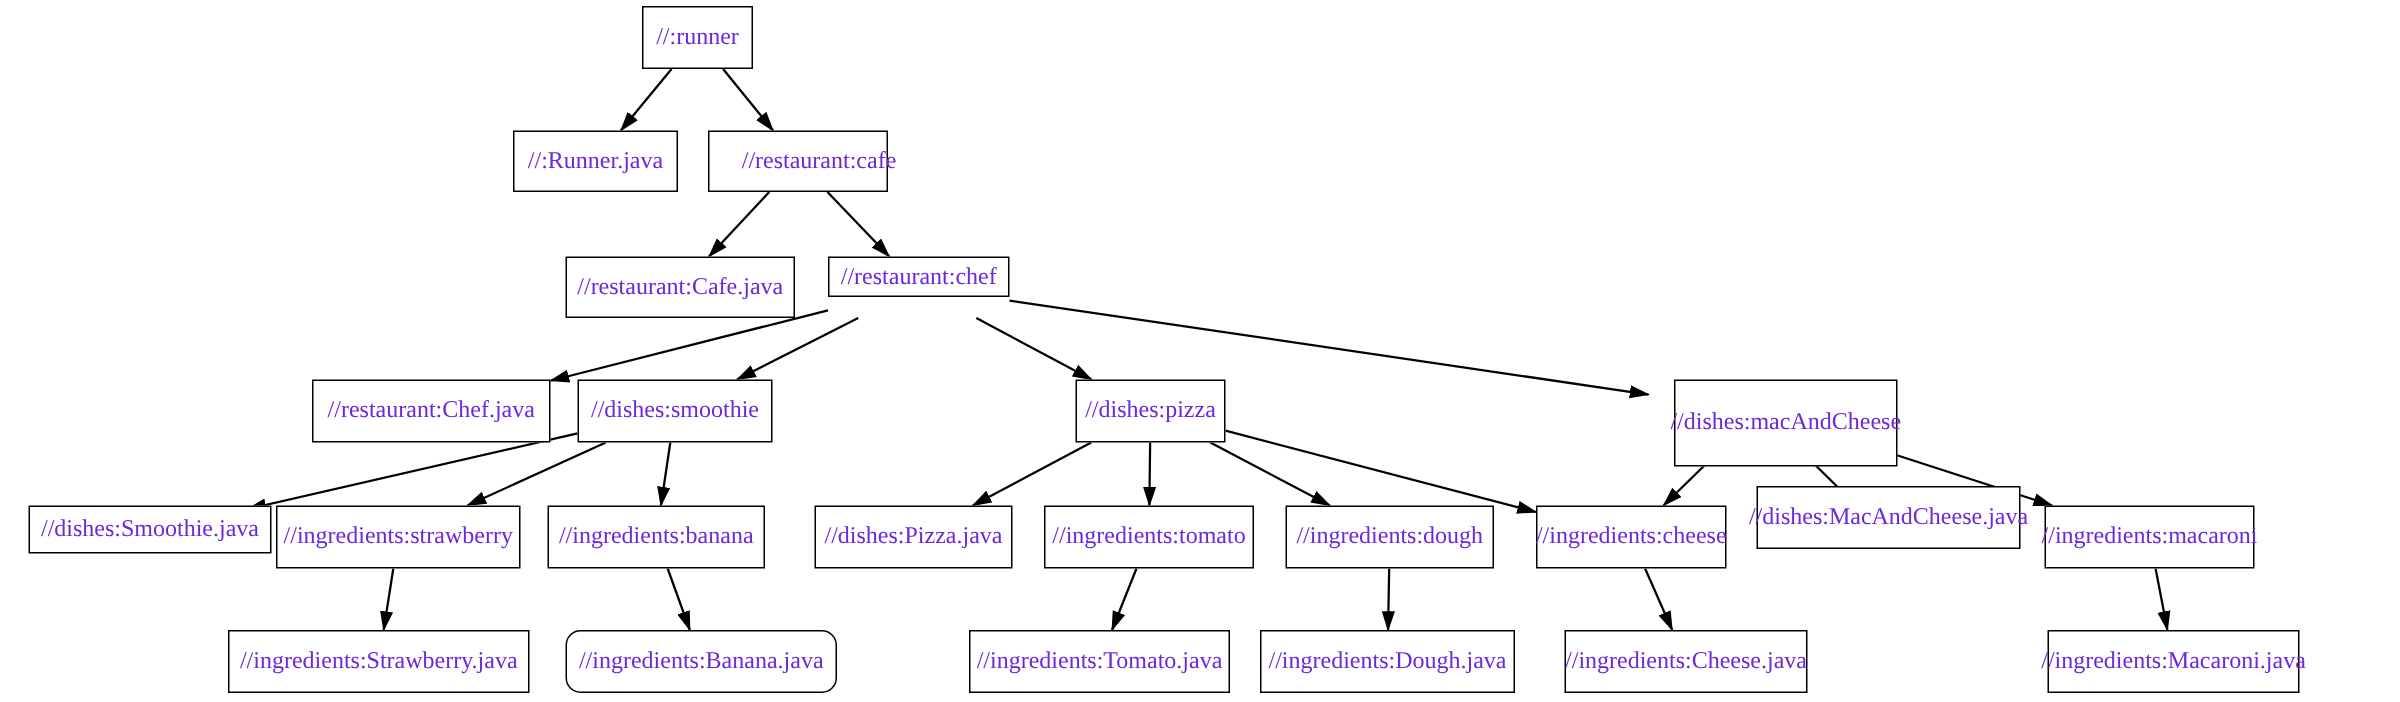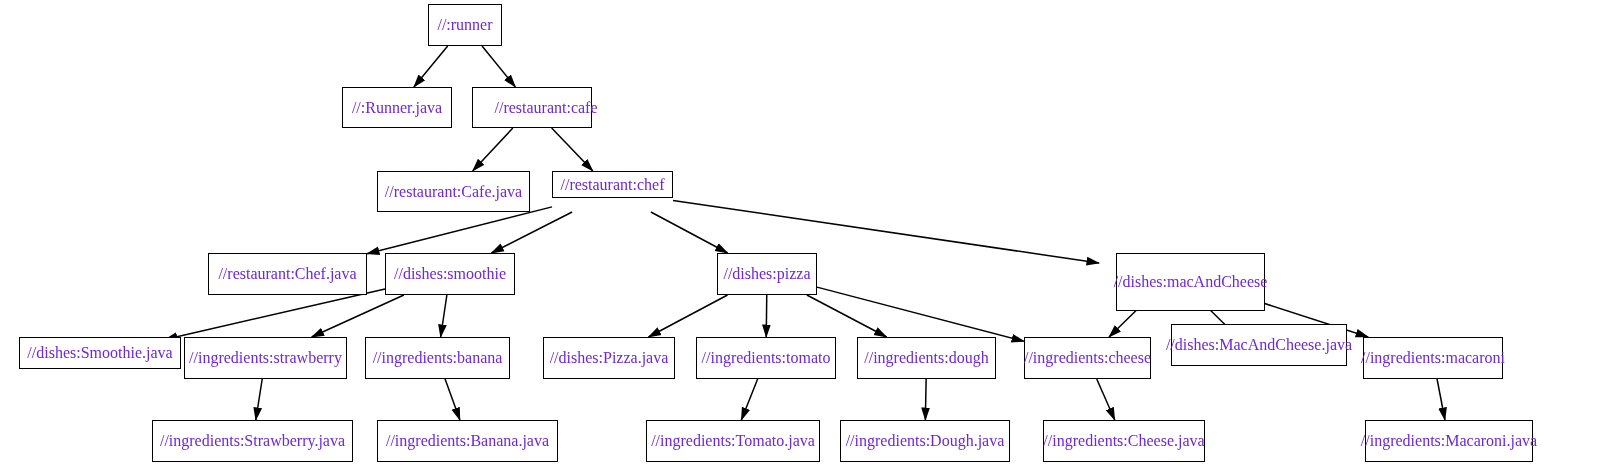--- a/index.html
+++ b/index.html
@@ -86,18 +86,18 @@
     <div class="node" style="left: 3px; top: 337px; width: 162px; height: 32px; margin-left: 16px;">//dishes:Smoothie.java</div>
     <div class="node" style="left: 184px; top: 337px; width: 163px; height: 42px;">//ingredients:strawberry</div>
     <div class="node" style="left: 365px; top: 337px; width: 145px; height: 42px; text-align: right;">//ingredients:banana</div>
     <div class="node" style="left: 543px; top: 337px; width: 132px; height: 42px;">//dishes:Pizza.java</div>
     <div class="node" style="left: 696px; top: 337px; width: 140px; height: 42px; text-align: right;">//ingredients:tomato</div>
     <div class="node" style="left: 857px; top: 337px; width: 139px; height: 42px;">//ingredients:dough</div>
     <div class="node" style="left: 1024px; top: 337px; width: 127px; height: 42px;">//ingredients:cheese</div>
     <div class="node" style="left: 1171px; top: 324px; width: 176px; height: 42px;">//dishes:MacAndCheese.java</div>
     <div class="node" style="left: 1363px; top: 337px; width: 140px; height: 42px;">//ingredients:macaroni</div>
     <div class="node" style="left: 152px; top: 420px; width: 201px; height: 42px;">//ingredients:Strawberry.java</div>
-    <div class="node" style="left: 377px; top: 420px; width: 181px; height: 42px;">//ingredients:Banana.java</div>
+    <div class="node" style="left: 377px; top: 420px; width: 181px; height: 42px; border-radius: 10px;">//ingredients:Banana.java</div>
     <div class="node" style="left: 646px; top: 420px; width: 174px; height: 42px; text-align: right;">//ingredients:Tomato.java</div>
     <div class="node" style="left: 840px; top: 420px; width: 170px; height: 42px;">//ingredients:Dough.java</div>
     <div class="node" style="left: 1043px; top: 420px; width: 162px; height: 42px;">//ingredients:Cheese.java</div>
     <div class="node" style="left: 1365px; top: 420px; width: 168px; height: 42px;">//ingredients:Macaroni.java</div>
   </div>
 
 </body></html>

